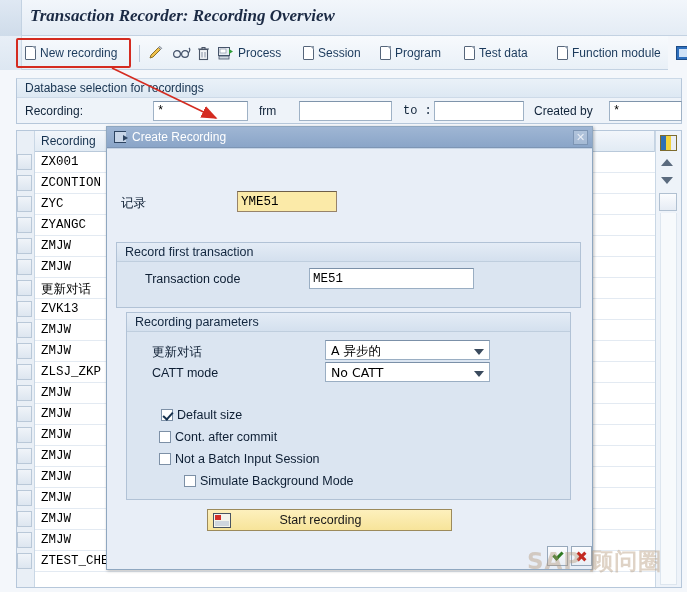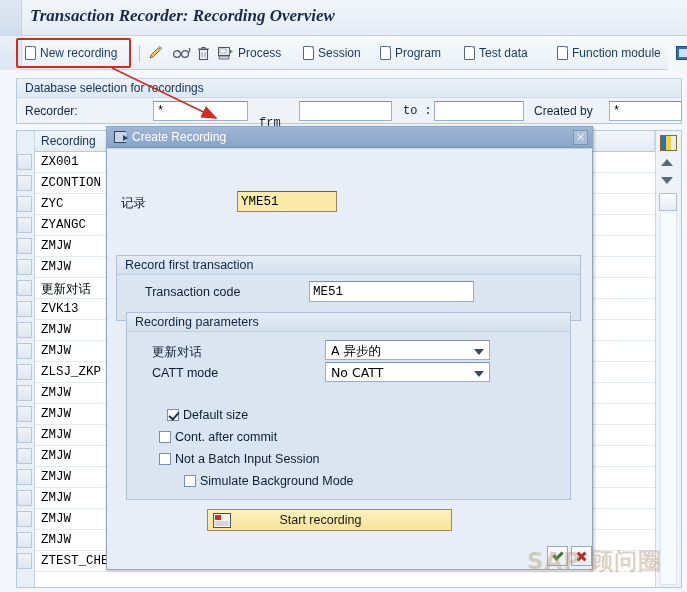--- a/index.html
+++ b/index.html
@@ -446,23 +446,23 @@
         <rect x="3" y="3" width="8" height="8" fill="#cfe2f7"></rect>
       </svg>
     </div>
   </div>
 
   <div class="hilite-box"></div>
 
   <div class="selbox">
     <div class="selbox-head">Database selection for recordings</div>
     <div class="sel-row">
-      <div class="sel-label" style="left:8px;">Recorder:</div>
+      <div class="sel-label" style="left:8px;">Recording:</div>
       <input class="sel-input" style="left: 136px; width: 95px;" value="*">
-      <div class="sel-label" style="left:242px; font-family:Liberation Mono, monospace;margin-top:12px;">frm</div>
+      <div class="sel-label" style="left:242px; font-family:Liberation Sans, sans-serif;">frm</div>
       <input class="sel-input" style="left: 282px; width: 93px;" value="">
       <div class="sel-label" style="left:386px; font-family:'Liberation Mono',monospace;">to :</div>
       <input class="sel-input" style="left: 417px; width: 90px;" value="">
       <div class="sel-label" style="left:517px;">Created by</div>
       <input class="sel-input" style="left: 592px; width: 73px;" value="*">
     </div>
   </div>
 
   <div class="grid-wrap">
     <div class="grid-strip"></div>
@@ -665,42 +665,42 @@
       <div class="dlg-title-ico"></div>
       <div class="dlg-title-text">Create Recording</div>
       <div class="dlg-close">✕</div>
     </div>
 
     <div class="dlg-body">
 
       <div class="dlg-label cjk" style="left:14px; top:46px;">记录</div>
       <input class="inp-yellow" style="left: 130px; top: 42px; width: 100px;" value="YME51">
 
-      <div class="grp" style="left:9px; top:106px; width:465px; height:66px;">
+      <div class="grp" style="left:9px; top:93px; width:465px; height:66px;">
         <div class="grp-head">Record first transaction</div>
         <div class="dlg-label" style="left:28px; top:29px;">Transaction code</div>
         <input class="inp-white" style="left: 192px; top: 25px; width: 165px;" value="ME51">
       </div>
 
       <div class="grp" style="left:19px; top:163px; width:445px; height:188px;">
         <div class="grp-head">Recording parameters</div>
 
         <div class="dlg-label cjk" style="left:25px; top:31px;">更新对话</div>
         <div class="sel-dd" style="left:198px; top:27px; width:165px;">
           <span>A 异步的</span>
           <span class="caret"></span>
         </div>
 
         <div class="dlg-label" style="left:25px; top:53px;">CATT mode</div>
         <div class="sel-dd" style="left:198px; top:49px; width:165px;">
           <span>No CATT</span>
           <span class="caret"></span>
         </div>
 
-        <div class="cbrow" style="left:40px; top:93px;align-items:center;">
+        <div class="cbrow" style="left:34px; top:93px;align-items:center;">
           <span class="cbox on"></span>
           <span>Default size</span>
         </div>
         <div class="cbrow" style="left:32px; top:115px;">
           <span class="cbox"></span>
           <span>Cont. after commit</span>
         </div>
         <div class="cbrow" style="left:32px; top:137px;">
           <span class="cbox"></span>
           <span>Not a Batch Input Session</span>

